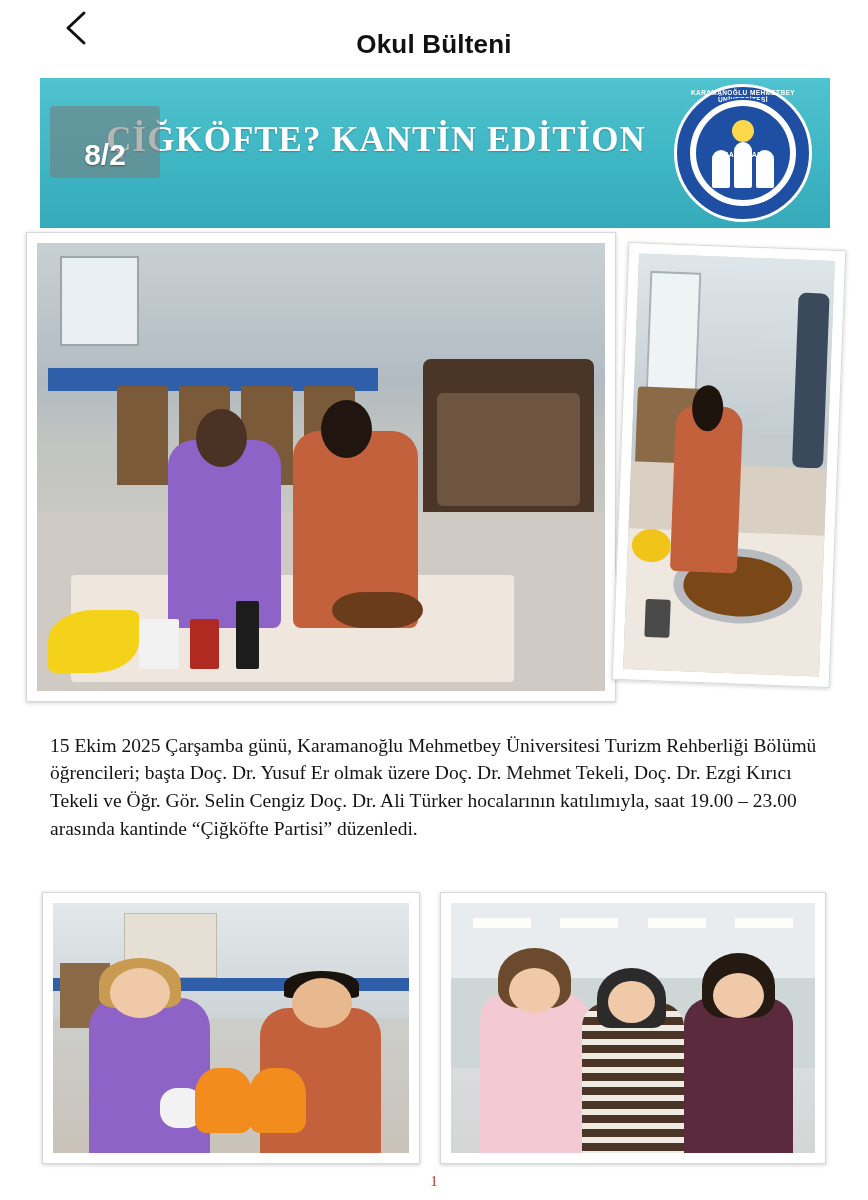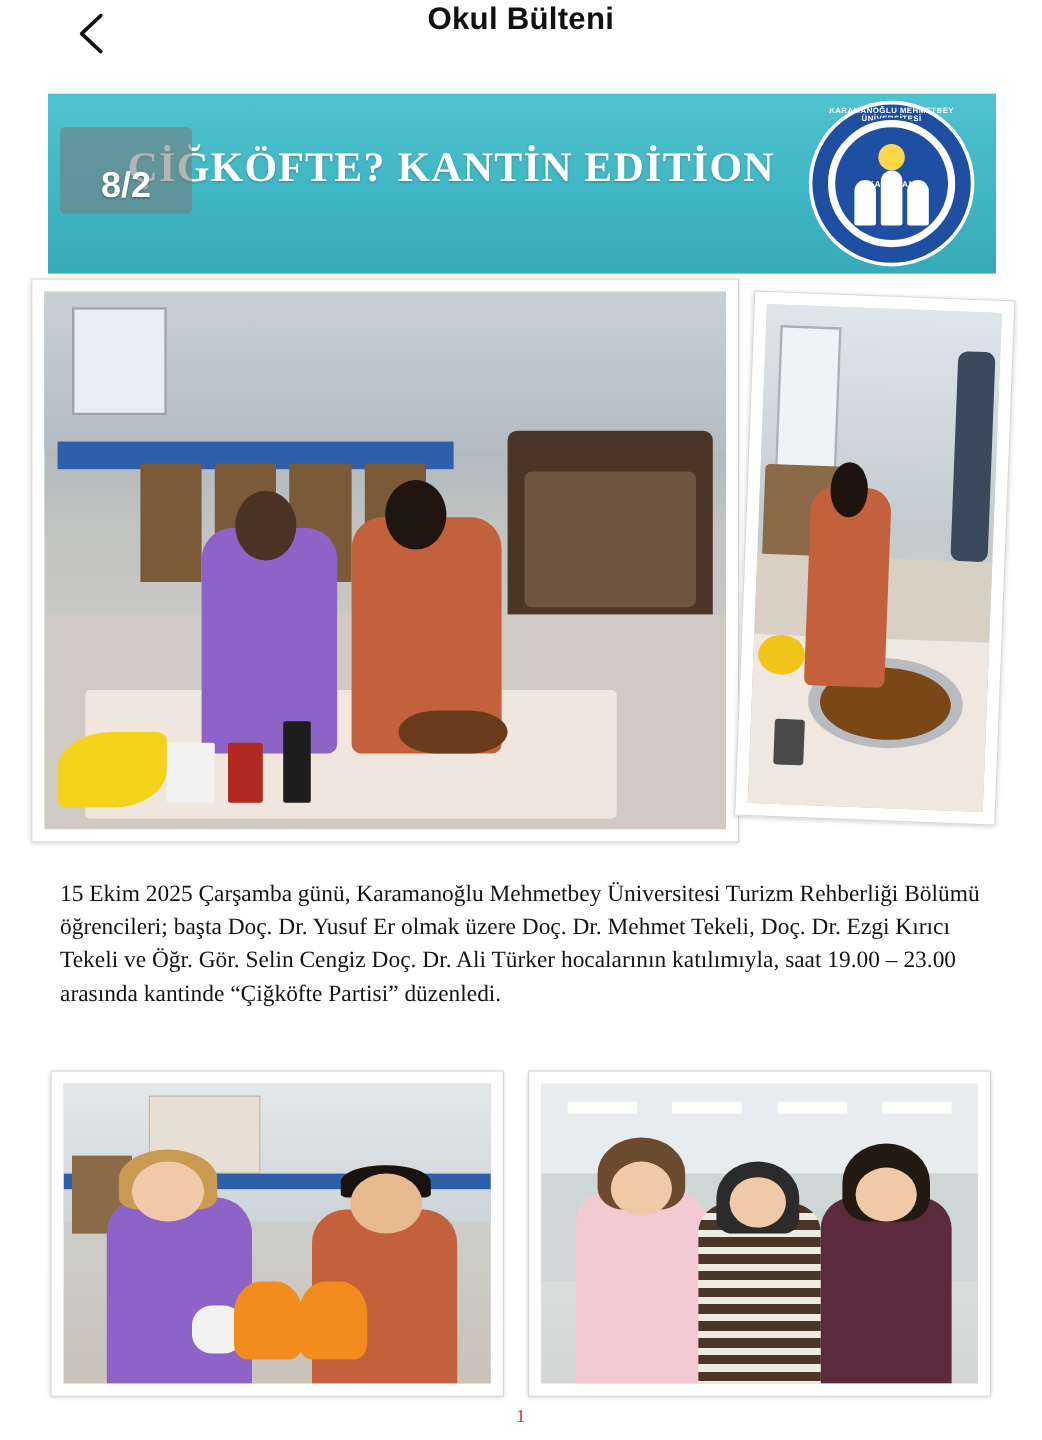--- a/index.html
+++ b/index.html
@@ -11,21 +11,21 @@
     background: #ffffff;
     font-family: "Liberation Sans", sans-serif;
     overflow: hidden;
   }
 
   
   .app-header {
     position: relative;
     height: 60px;
     display: flex;
-    align-items: flex-start;
+    align-items: flex-end;
     justify-content: center;
     background: #ffffff;
   }
   .back-btn {
     position: absolute;
     left: 54px;
     top: 6px;
     width: 44px;
     height: 44px;
     display: flex;

